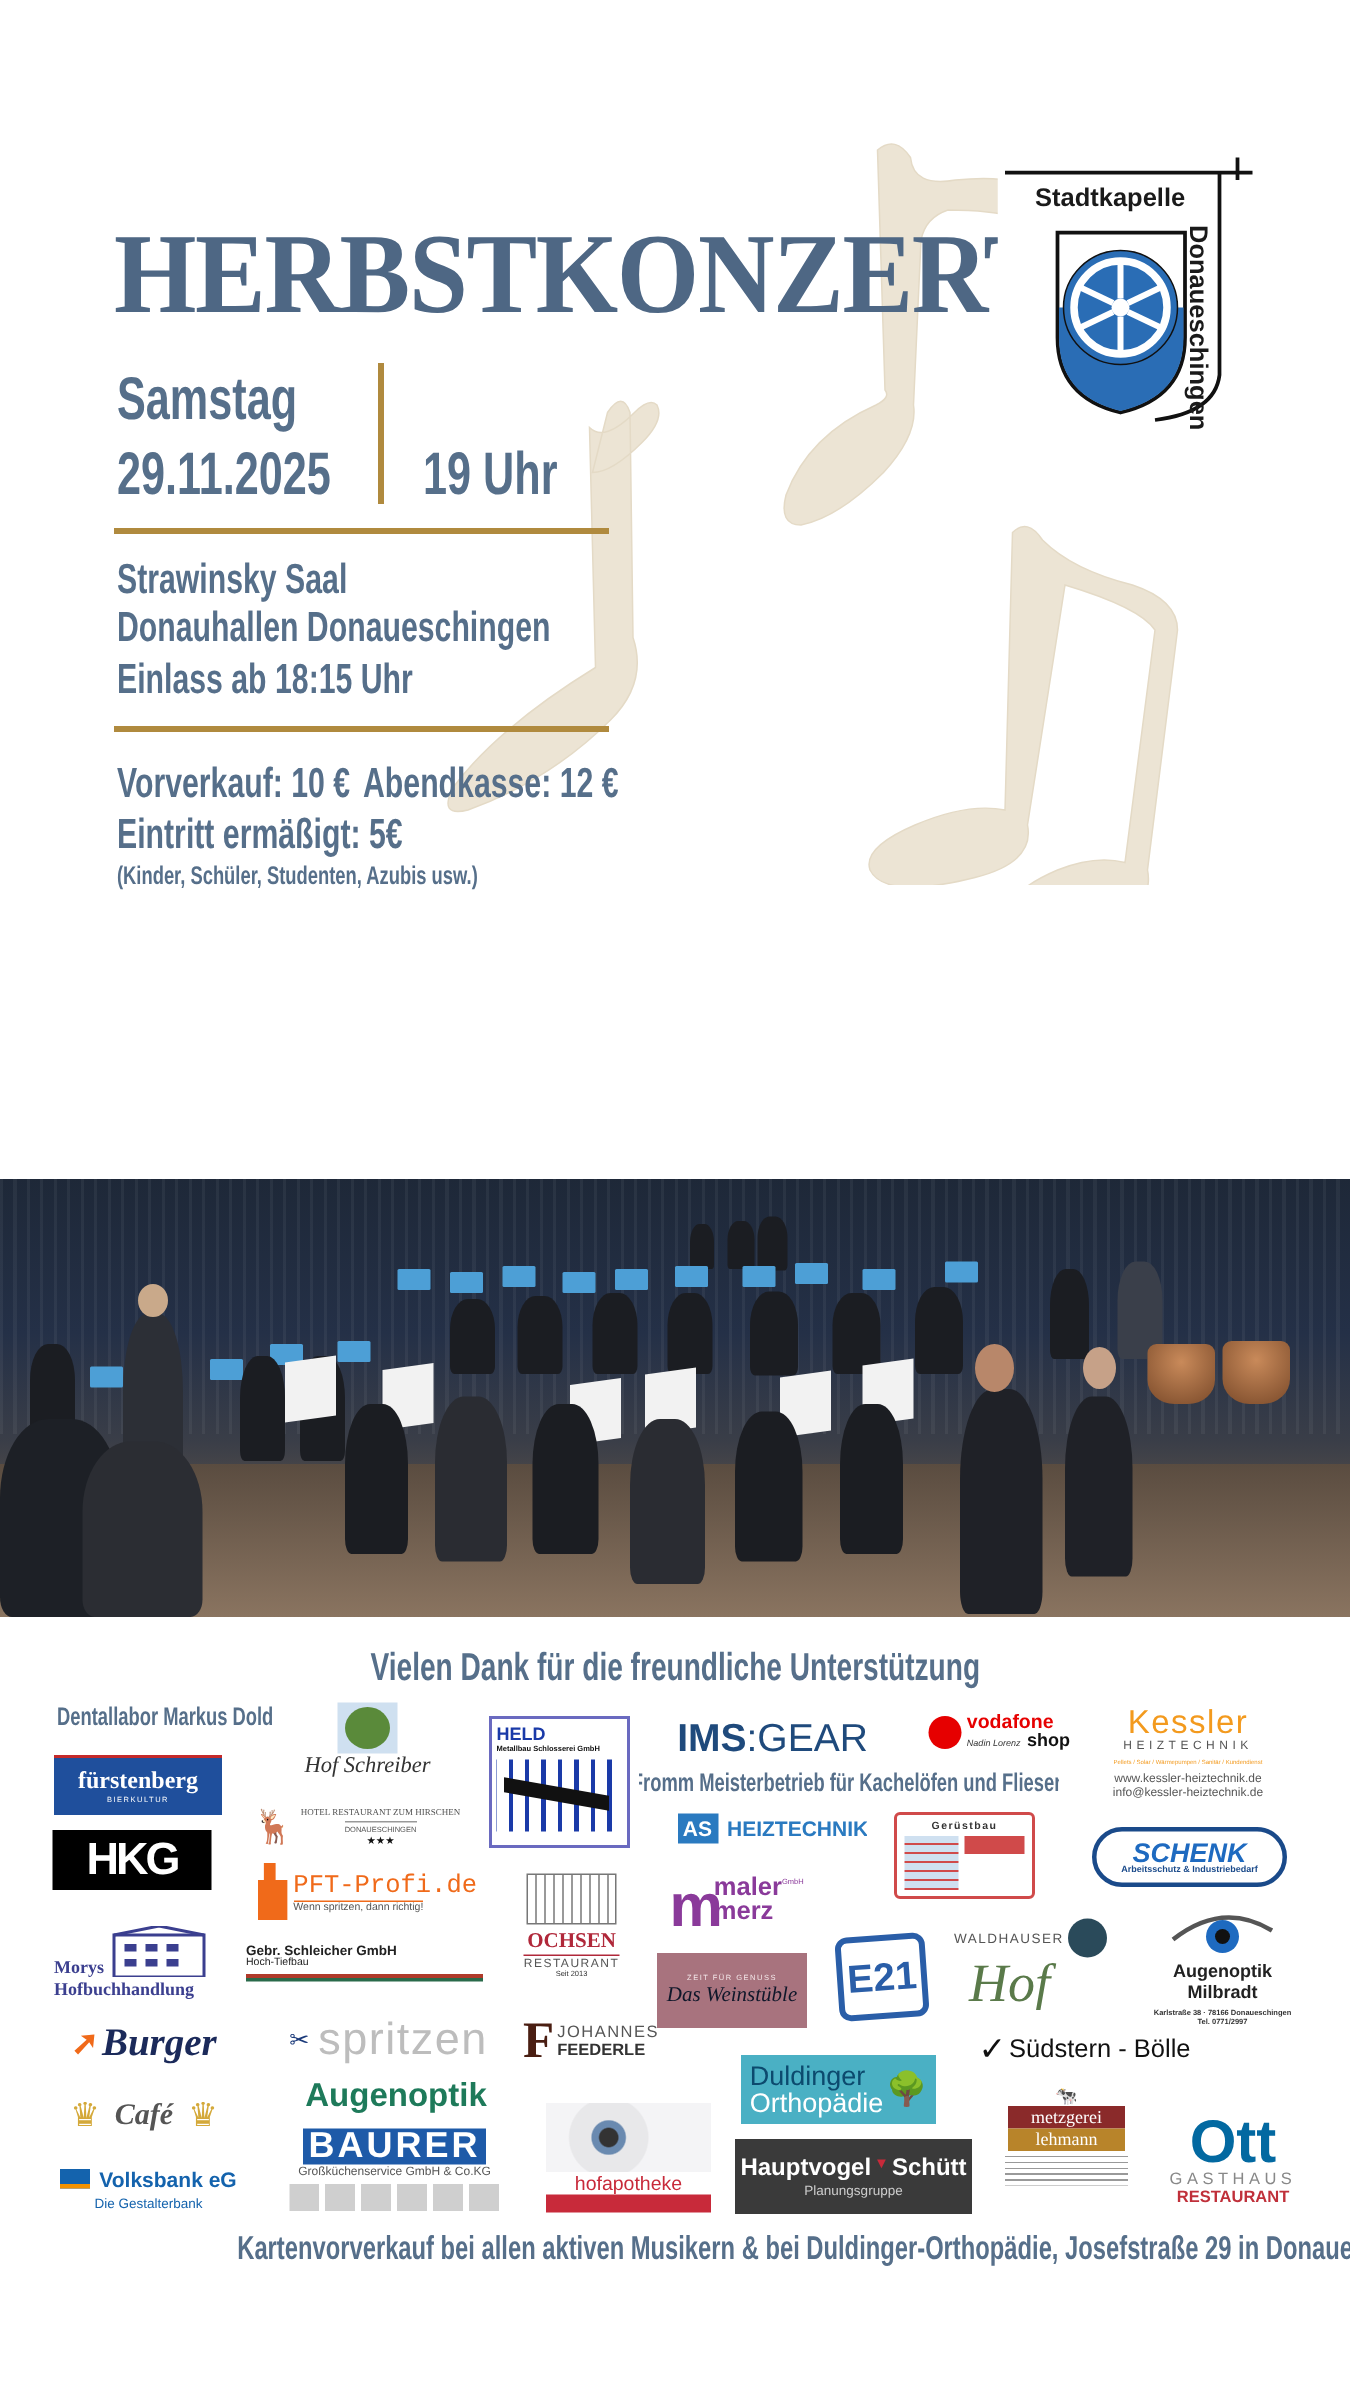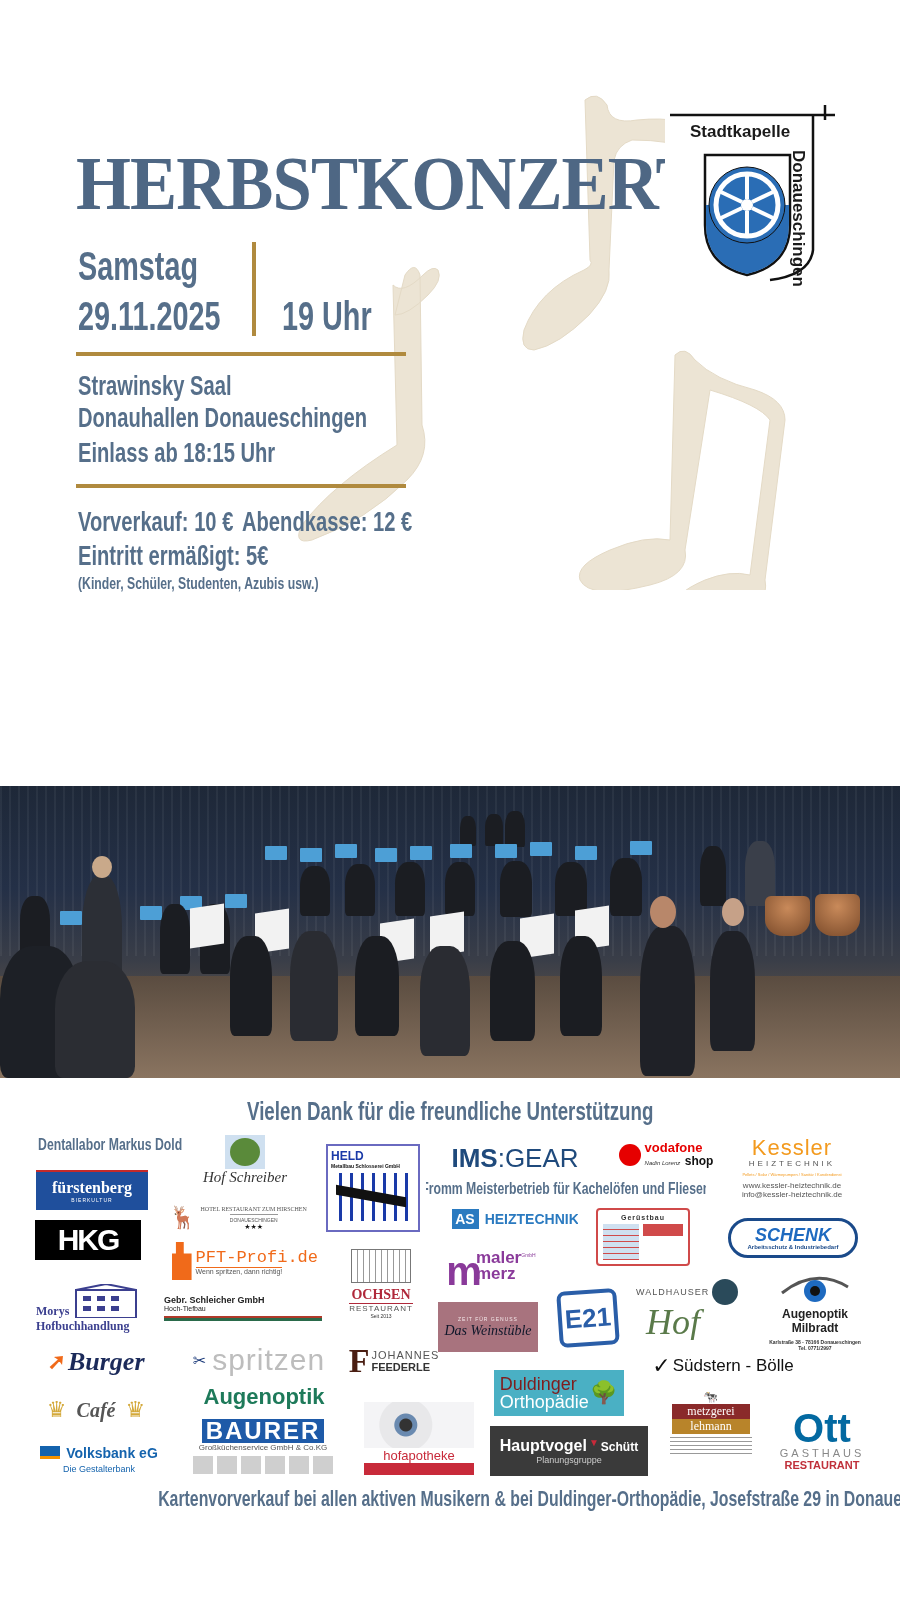--- a/index.html
+++ b/index.html
@@ -283,27 +283,27 @@
     <span style="font-size:17px; font-weight:bold; color:#8a3a9a; line-height:16px;">merz</span>
   </div>
   <span style="font-size:5px; color:#8a3a9a; align-self:flex-start; margin-top:12px;">GmbH</span>
 </div>
 <div class="sponsor" style="left:438px; top:1302px; width:100px; height:50px; background:#a8737e; flex-direction:column;">
   <span style="font-size:5px; color:#f4e8ea; letter-spacing:1px;">ZEIT FÜR GENUSS</span>
   <span style="font-size:14px; font-style:italic; color:#0f172a; font-family:'Liberation Serif', serif; margin-top:1px;">Das Weinstüble</span>
 </div>
 <div class="sponsor" style="left:494px; top:1370px; width:130px; height:46px; background:#4ab0c4;">
   <div style="display:flex; flex-direction:column; align-items:flex-start; line-height:18px;">
-    <span style="font-size:18px; color:#7f1d1d;">Duldinger</span>
+    <span style="font-size:18px; color:#0c4a6e;">Duldinger</span>
     <span style="font-size:18px; color:#fff;">Orthopädie</span>
   </div>
   <span style="font-size:22px; color:#fff; margin-left:2px;">🌳</span>
 </div>
 <div class="sponsor" style="left:490px; top:1426px; width:158px; height:50px; background:#3a3a3a; flex-direction:column;">
-  <div><span style="font-size:16px; font-weight:bold; color:#fff;">Hauptvogel</span><span style="color:#c82a3a; font-size:10px; margin:0 2px; vertical-align:top;">▼</span><span style="font-size:12px; font-weight:bold; color:#fff;">Schütt</span></div>
+  <div><span style="font-size:16px; font-weight:bold; color:#fff;">Hauptvogel</span><span style="color:#c82a3a; font-size:10px; margin:0 2px; vertical-align:top;">▼</span><span style="font-size:16px; font-weight:bold; color:#fff;">Schütt</span></div>
   <span style="font-size:9px; color:#ccc;">Planungsgruppe</span>
 </div>
 
 <div class="sponsor" style="left:616px; top:1138px; width:100px; height:34px;">
   <span style="display:inline-block; width:22px; height:22px; border-radius:50%; background:#e60000; margin-right:4px;"></span>
   <div style="display:flex; flex-direction:column; align-items:flex-start; line-height:12px;">
     <span style="font-size:13px; font-weight:bold; color:#e60000;">vodafone</span>
     <div><span style="font-size:6px; font-style:italic; color:#333;">Nadin Lorenz</span> <span style="font-size:12px; font-weight:bold; color:#111;">shop</span></div>
   </div>
 </div>

